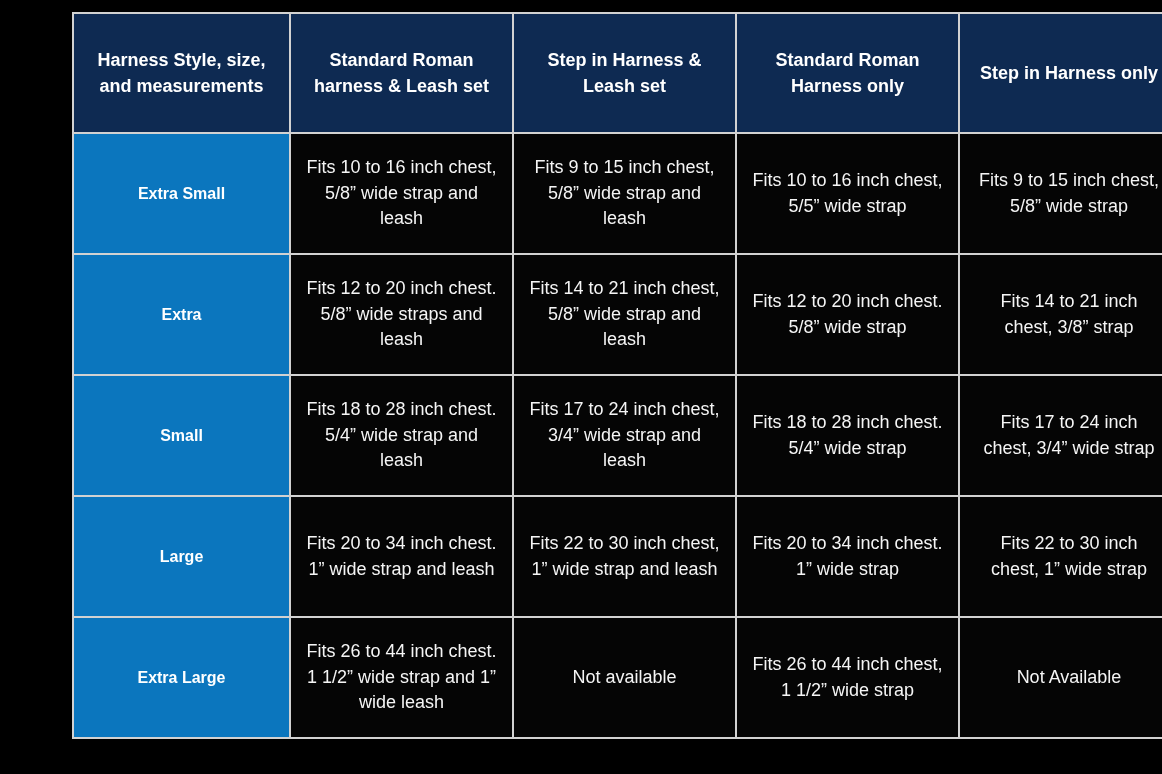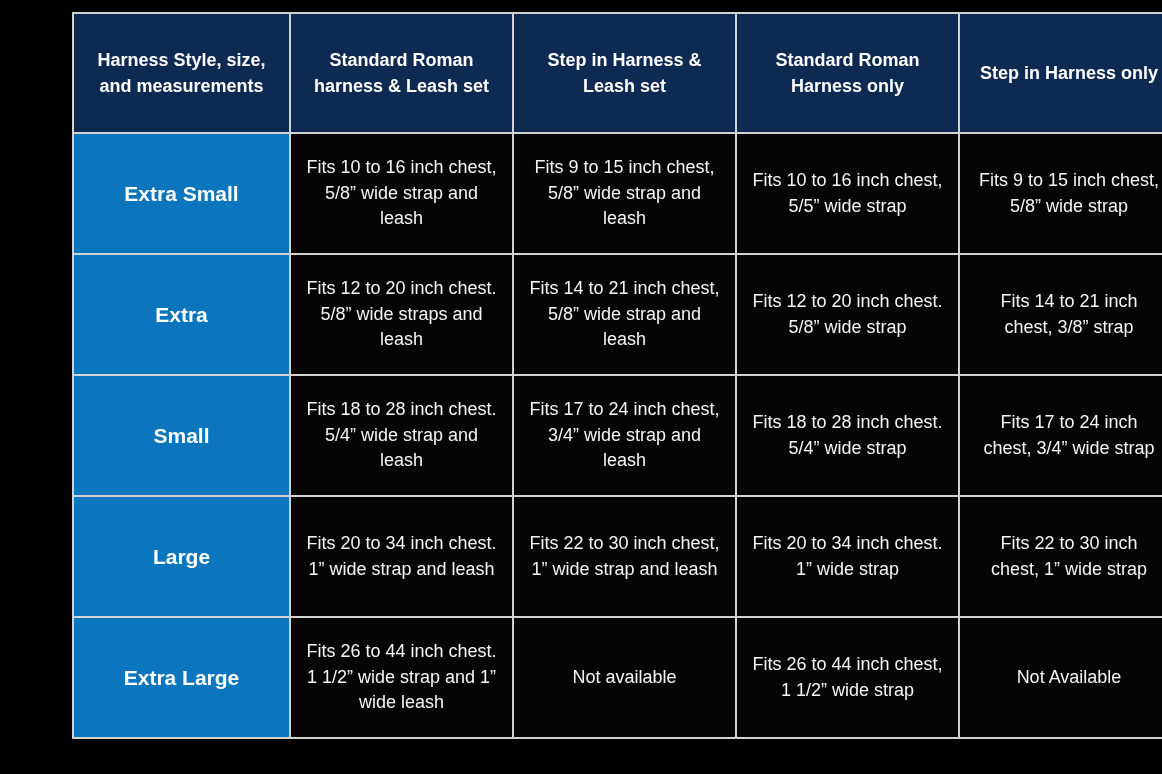--- a/index.html
+++ b/index.html
@@ -38,21 +38,21 @@
     background:var(--header-bg);
     color:var(--text);
     font-size:18px;
     font-weight:bold;
     line-height:1.45;
     height:120px;
   }
   td.row-label{
     background:var(--row-label-bg);
     color:var(--text);
-    font-size:21px;
+    font-size:16px;
     font-weight:bold;
     height:121px;
   }
   td.data-cell{
     background:var(--cell-bg);
     color:var(--data-text);
     font-size:18px;
     font-weight:400;
     line-height:1.42;
     height:121px;

